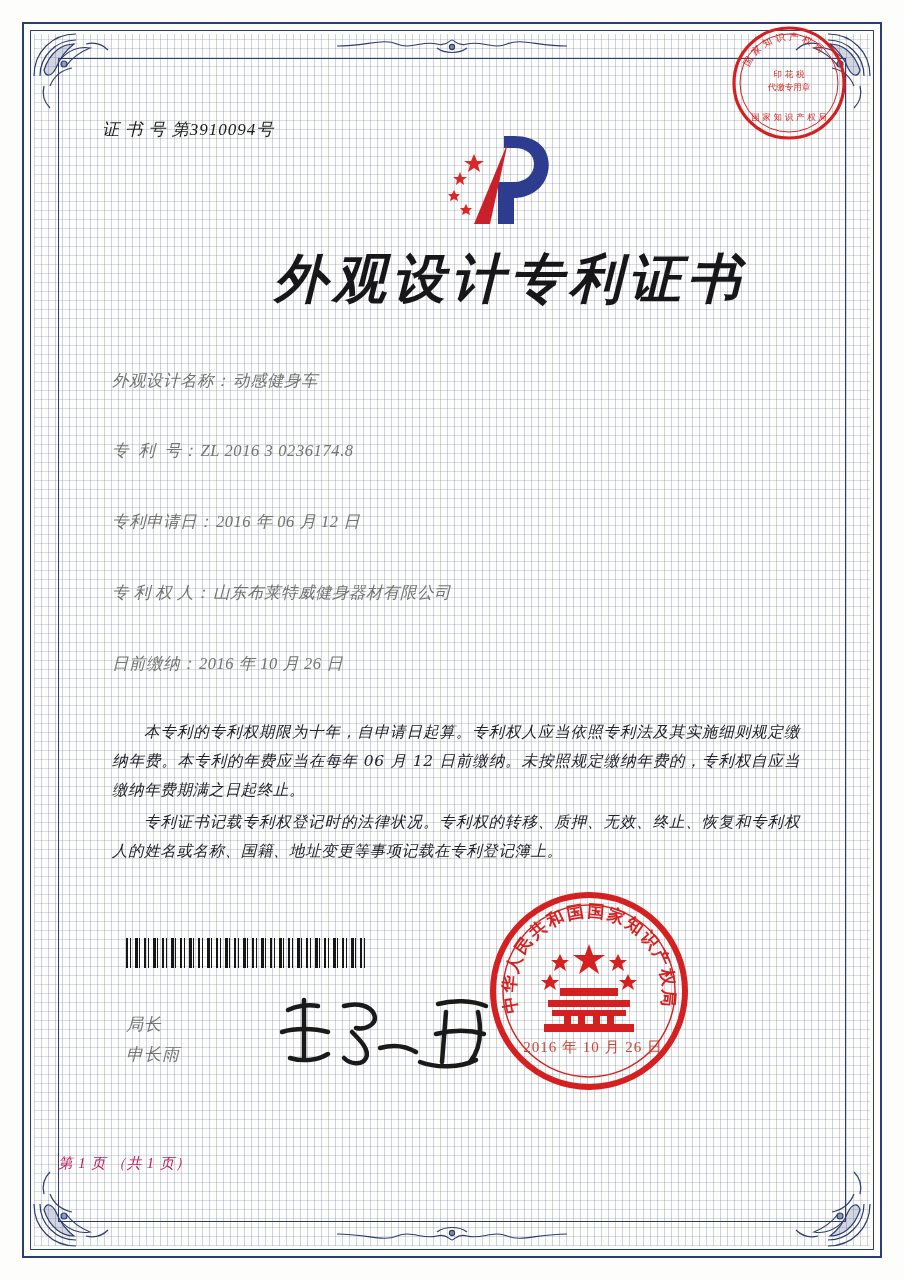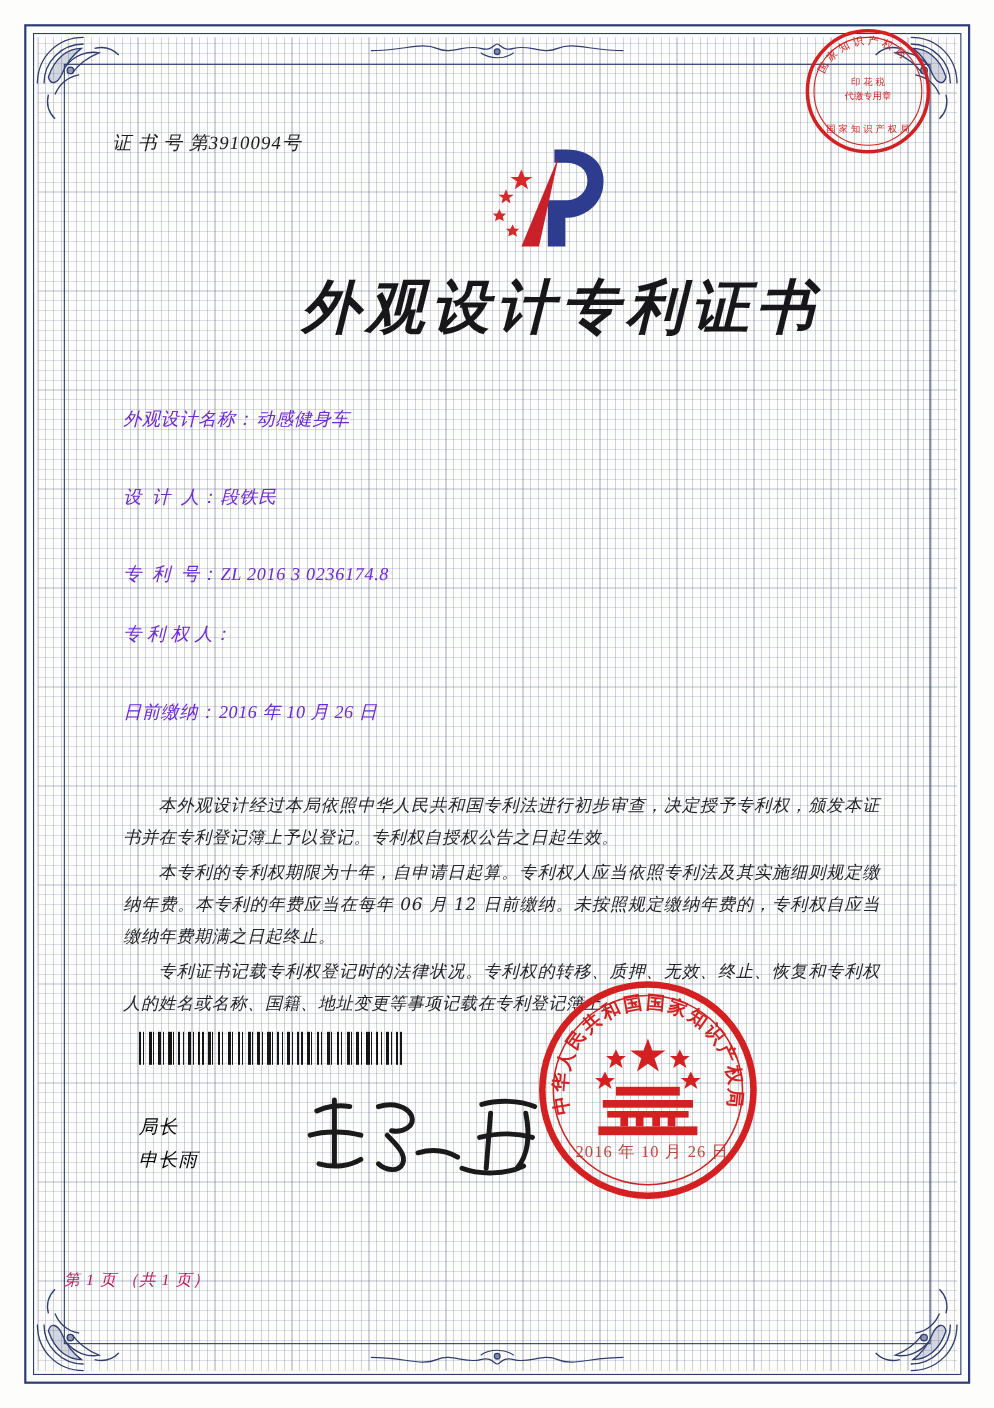--- a/index.html
+++ b/index.html
@@ -131,21 +131,21 @@
     position: absolute;
     left: 54px;
     top: 296px;
     width: 700px;
   }
   .field {
     display: flex;
     align-items: baseline;
     margin-bottom: 33px;
     font-size: 16.5px;
-    color: #6d28d9;
+    color: #737373;
     letter-spacing: .5px;
   }
   .field .flabel {
     white-space: pre;
   }
   .field .fvalue {
     margin-left: 2px;
     margin-top: 16px;
   }
   .field.mono .fvalue {
@@ -185,21 +185,21 @@
       #161616 13px 14px, transparent 14px 18px);
   }
 
   
   .sig-label {
     position: absolute;
     left: 68px;
     top: 952px;
     font-size: 17px;
     line-height: 30px;
-    color: #000000;
+    color: #737373;
     letter-spacing: 1px;
   }
   .sig-script {
     position: absolute;
     left: 212px;
     top: 930px;
     width: 260px;
     height: 90px;
   }
   .sig-script svg { width: 260px; height: 90px; display: block; }
@@ -335,39 +335,39 @@
       </svg>
     </div>
 
     <div class="title">外观设计专利证书</div>
 
     <div class="fields">
       <div class="field">
         <span class="flabel">外观设计名称：</span>
         <span class="fvalue">动感健身车</span>
       </div>
-      <div class="field">
-        <span class="flabel">设  计  人：</span>
-        <span class="fvalue">段铁民</span>
-      </div>
       <div class="field mono">
         <span class="flabel">专  利  号：</span>
         <span class="fvalue">ZL 2016 3 0236174.8</span>
       </div>
       <div class="field">
+        <span class="flabel">专利申请日：</span>
+        <span class="fvalue">2016 年 06 月 12 日</span>
+      </div>
+      <div class="field">
         <span class="flabel">专 利 权 人：</span>
+        <span class="fvalue">山东布莱特威健身器材有限公司</span>
       </div>
       <div class="field">
         <span class="flabel">日前缴纳：</span>
         <span class="fvalue">2016 年 10 月 26 日</span>
       </div>
     </div>
 
     <div class="body-text">
-      <p>本外观设计经过本局依照中华人民共和国专利法进行初步审查，决定授予专利权，颁发本证书并在专利登记簿上予以登记。专利权自授权公告之日起生效。</p>
       <p>本专利的专利权期限为十年，自申请日起算。专利权人应当依照专利法及其实施细则规定缴纳年费。本专利的年费应当在每年 06 月 12 日前缴纳。未按照规定缴纳年费的，专利权自应当缴纳年费期满之日起终止。</p>
       <p>专利证书记载专利权登记时的法律状况。专利权的转移、质押、无效、终止、恢复和专利权人的姓名或名称、国籍、地址变更等事项记载在专利登记簿上。</p>
     </div>
 
     <div class="barcode"></div>
 
     <div class="sig-label">
       <div>局长</div>
       <div>申长雨</div>
     </div>

